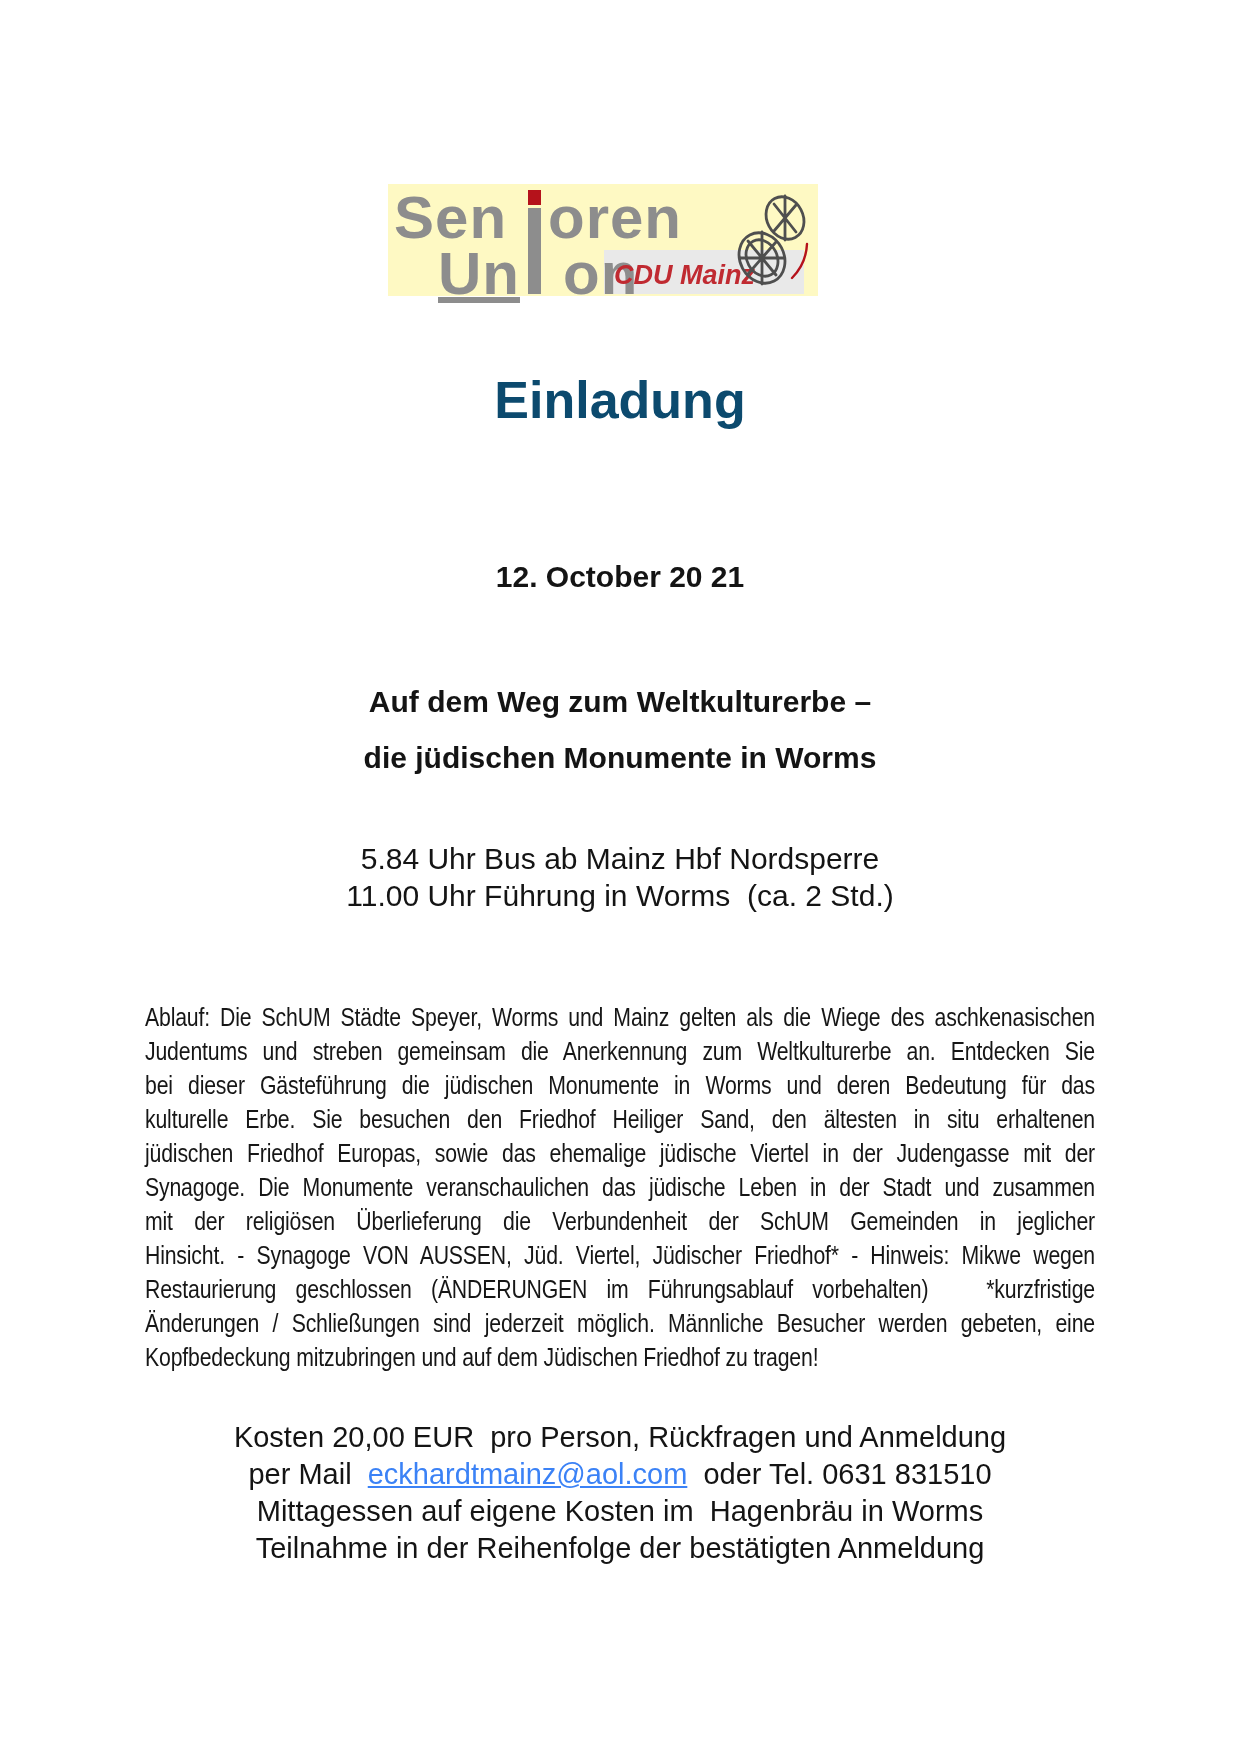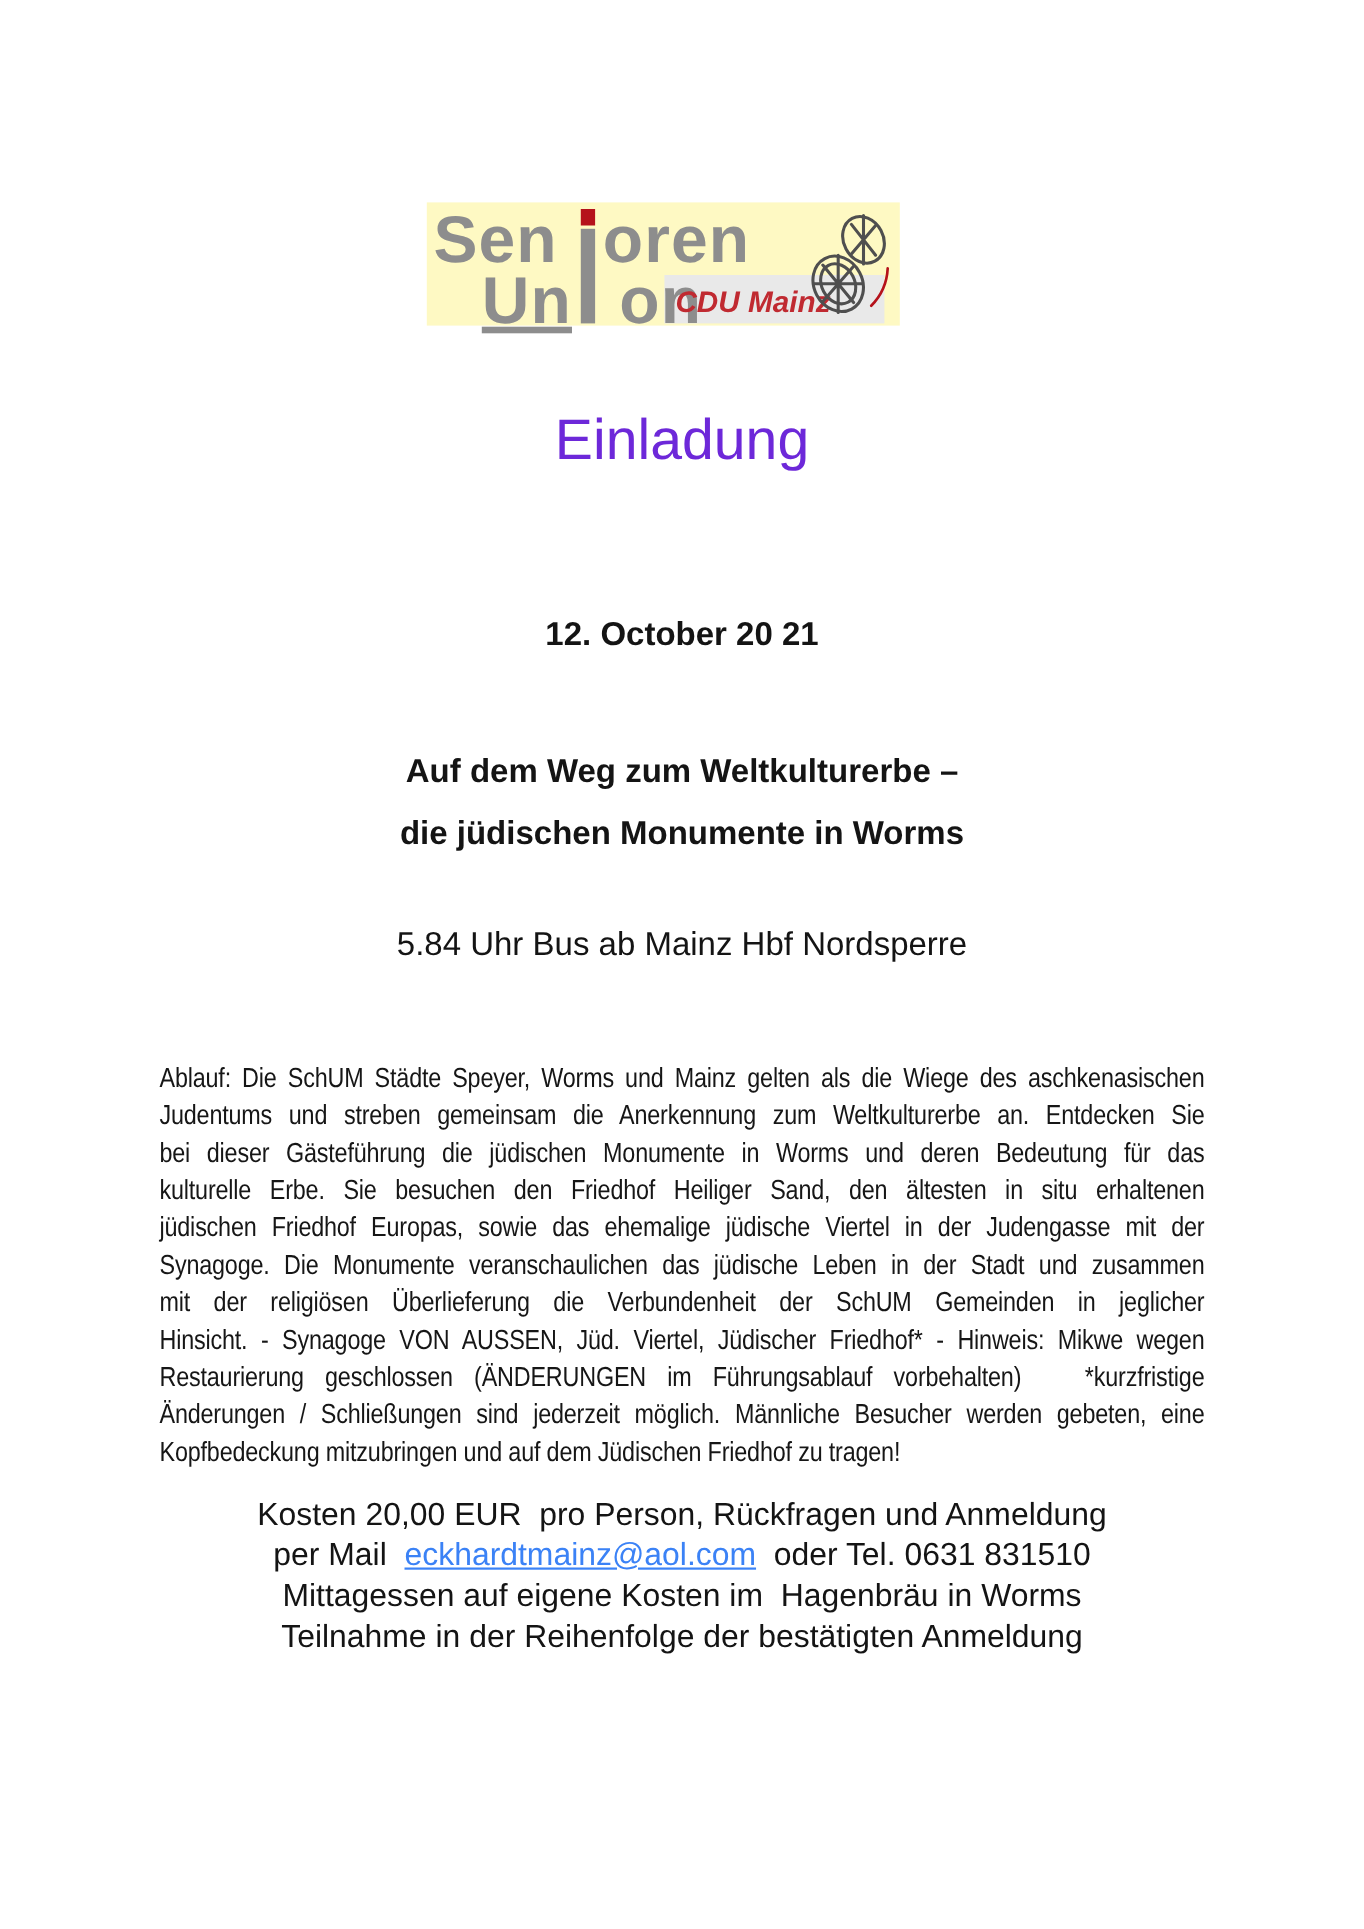--- a/index.html
+++ b/index.html
@@ -17,35 +17,35 @@
   .w-oren { left:160px; top:4px; }
   .w-un   { left:50px;  top:60px;text-decoration:underline; }
   .w-on   { left:160px; top:60px;margin-left:15px; }
   .ibar { position:absolute; left:140px; top:24px; width:13px; height:86px; background:#8d8d8d; }
   .idot { position:absolute; left:140px; top:6px;  width:13px; height:15px; background:#b5121b; }
   .cdu  { position:absolute; left:226px; top:76px; font-size:27px; font-weight:700; font-style:italic; color:#c02a31; white-space:pre; }
   .figure { position:absolute; left:344px; top:6px; }
 
   
   .column { position:absolute; left:145px; top:0; width:950px; text-align:center; }
-  .title    { padding-top:370px; font-size:52px; line-height:60px; font-weight:400; color:#6d28d9; }
+  .title    { padding-top:370px; font-size:52px; line-height:60px; font-weight:700; color:#0c4a6e; }
   .date     { margin-top:128px; font-size:30px; font-weight:700; line-height:38px; }
   .headline { margin-top:86px;  font-size:30px; font-weight:700; line-height:40px; }
   .headline2{ margin-top:16px;  font-size:30px; font-weight:700; line-height:40px; }
   .sched    { margin-top:62px;  font-size:30px; line-height:37px; }
   .sched2   { font-size:30px; line-height:37px; }
 
   .para {
     margin-top:86px; width:1118px; transform:scaleX(0.8497); transform-origin:left top;
     font-size:25px; line-height:34px; letter-spacing:-0.2px; color:#161616;
   }
   .para .pline { text-align:justify; text-align-last:justify; }
   .para .pline.last { text-align:left; text-align-last:left; }
 
-  .footer { margin-top:22px; font-size:29px; line-height:37px;text-align:center; }
+  .footer { margin-top:45px; font-size:29px; line-height:37px;text-align:center; }
   .email  { color:#3b82f6; text-decoration:underline; cursor:pointer; }
 </style>
 </head>
 <body>
 
 <div class="page">
 
   <div class="logo">
     <div class="cdu-strip"></div>
     <span class="logo-word w-sen">Sen</span>
@@ -72,20 +72,21 @@
   <div class="column">
 
     <div class="title">Einladung</div>
 
     <div class="date">12. October 20 21</div>
 
     <div class="headline">Auf dem Weg zum Weltkulturerbe –</div>
     <div class="headline2">die jüdischen Monumente in Worms</div>
 
     <div class="sched">5.84 Uhr Bus ab Mainz Hbf Nordsperre</div>
+    <div class="sched2">11.00 Uhr Führung in Worms&nbsp; (ca. 2 Std.)</div>
 
     <div class="para">
       <div class="pline">Ablauf: Die SchUM Städte Speyer, Worms und Mainz gelten als die Wiege des aschkenasischen</div>
       <div class="pline">Judentums und streben gemeinsam die Anerkennung zum Weltkulturerbe an. Entdecken Sie</div>
       <div class="pline">bei dieser Gästeführung die jüdischen Monumente in Worms und deren Bedeutung für das</div>
       <div class="pline">kulturelle Erbe. Sie besuchen den Friedhof Heiliger Sand, den ältesten in situ erhaltenen</div>
       <div class="pline">jüdischen Friedhof Europas, sowie das ehemalige jüdische Viertel in der Judengasse mit der</div>
       <div class="pline">Synagoge. Die Monumente veranschaulichen das jüdische Leben in der Stadt und zusammen</div>
       <div class="pline">mit der religiösen Überlieferung die Verbundenheit der SchUM Gemeinden in jeglicher</div>
       <div class="pline">Hinsicht. - Synagoge VON AUSSEN, Jüd. Viertel, Jüdischer Friedhof* - Hinweis: Mikwe wegen</div>

